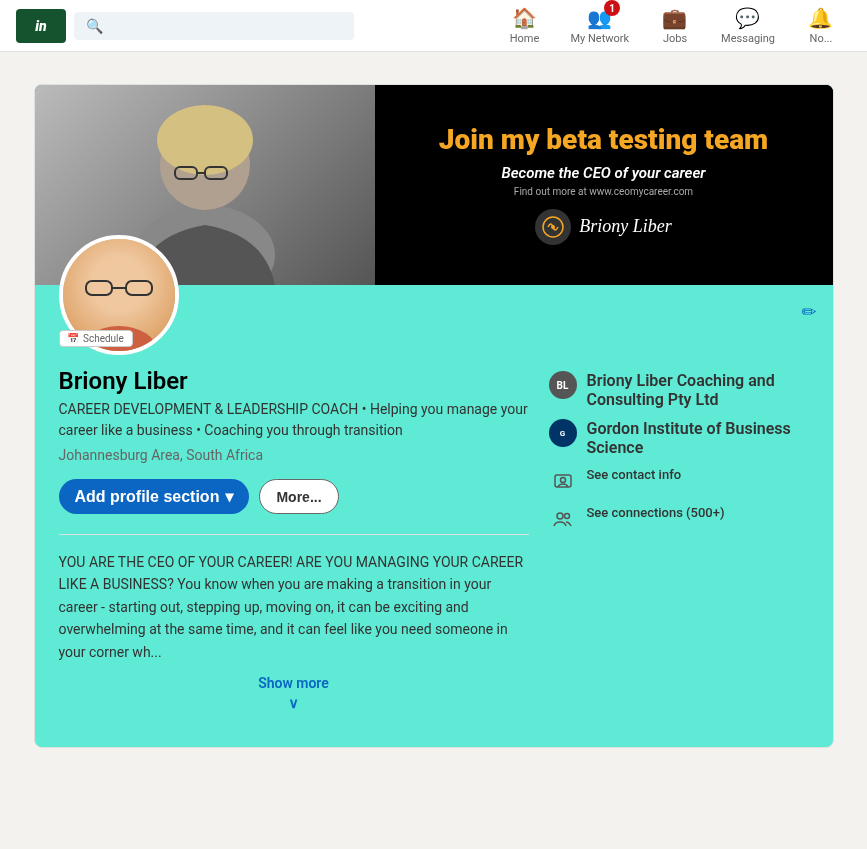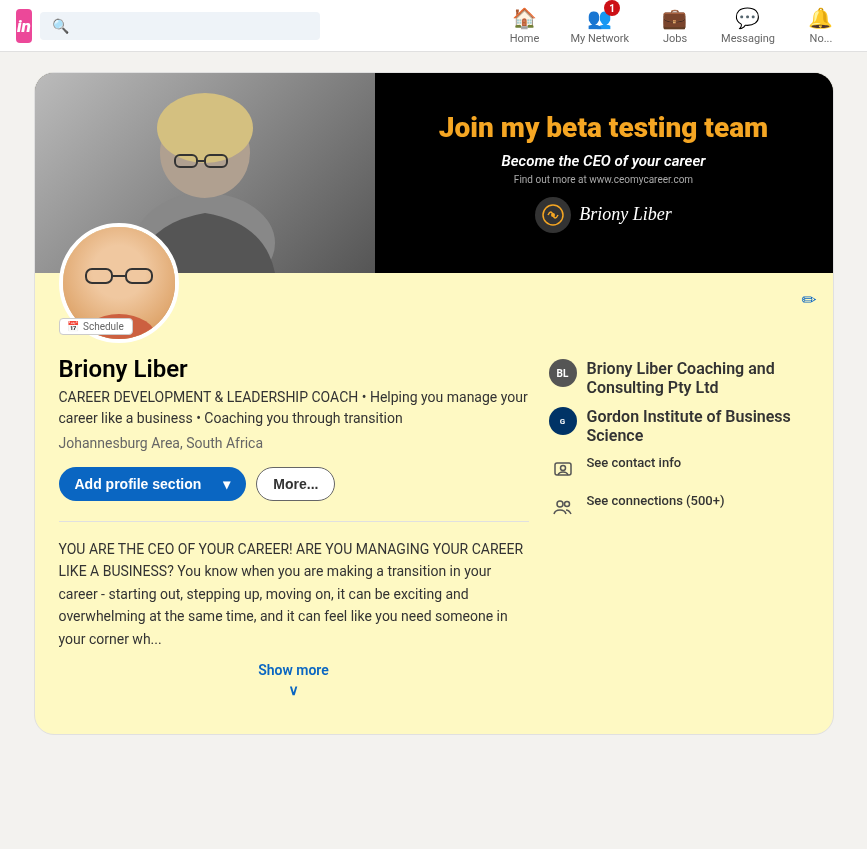--- a/index.html
+++ b/index.html
@@ -16,25 +16,25 @@
       border-bottom: 1px solid #e0e0e0;
       height: 52px;
       display: flex;
       align-items: center;
       padding: 0 16px;
       position: sticky;
       top: 0;
       z-index: 100;
     }
     .nav-logo {
-      background: #ec4899;
+      background: #14532d;
       color: #fff;
       font-weight: 900;
-      font-size: 17px;
-      width: 16px;
+      font-size: 14px;
+      width: 50px;
       height: 34px;
       display: flex;
       align-items: center;
       justify-content: center;
       border-radius: 4px;
       flex-shrink: 0;
       font-style: italic;
     }
     .nav-search {
       margin-left: 8px;
@@ -98,26 +98,26 @@
       justify-content: center;
     }
 
     
     .page-content {
       padding: 20px 30px;
     }
 
     
     .profile-card {
-      background: #fef9c3;
-      border-radius: 20px;
+      background: #5eead4;
+      border-radius: 8px;
       border: 1px solid #e0e0e0;
       overflow: hidden;
       max-width: 800px;
-      margin: 0 auto;
+      margin: 12px auto;
     }
 
     
     .banner {
       width: 100%;
       height: 200px;
       background: #000;
       position: relative;
       overflow: hidden;
       display: flex;
@@ -301,26 +301,26 @@
       display: flex;
       gap: 10px;
       margin-bottom: 20px;
     }
     .btn-primary {
       background: #0a66c2;
       color: #fff;
       border: none;
       border-radius: 20px;
       padding: 8px 16px;
-      font-size: 14px;
+      font-size: 16px;
       font-weight: 600;
       cursor: pointer;
       display: flex;
       align-items: center;
-      gap: 22px;
+      gap: 6px;
     }
     .btn-secondary {
       background: #fff;
       color: #333;
       border: 1px solid #666;
       border-radius: 20px;
       padding: 8px 16px;
       font-size: 14px;
       font-weight: 600;
       cursor: pointer;

